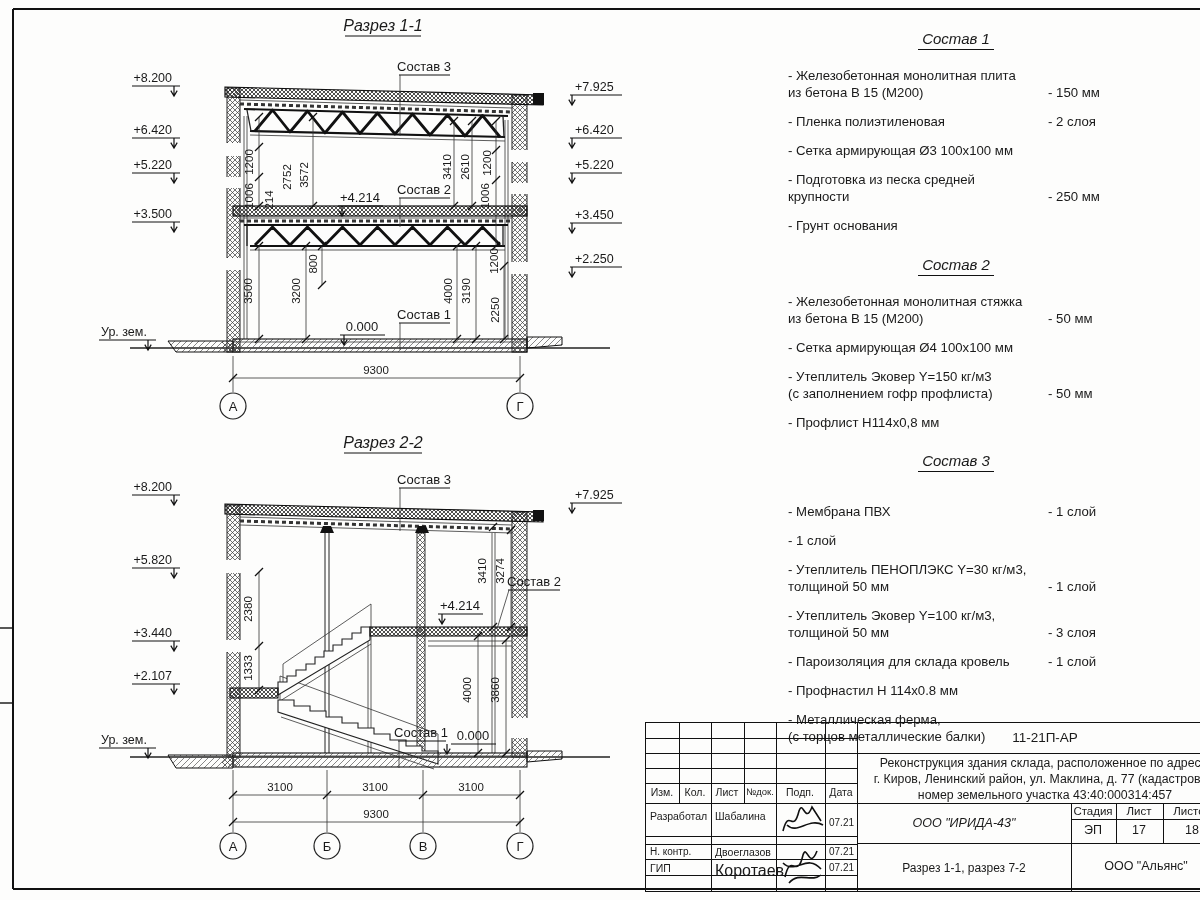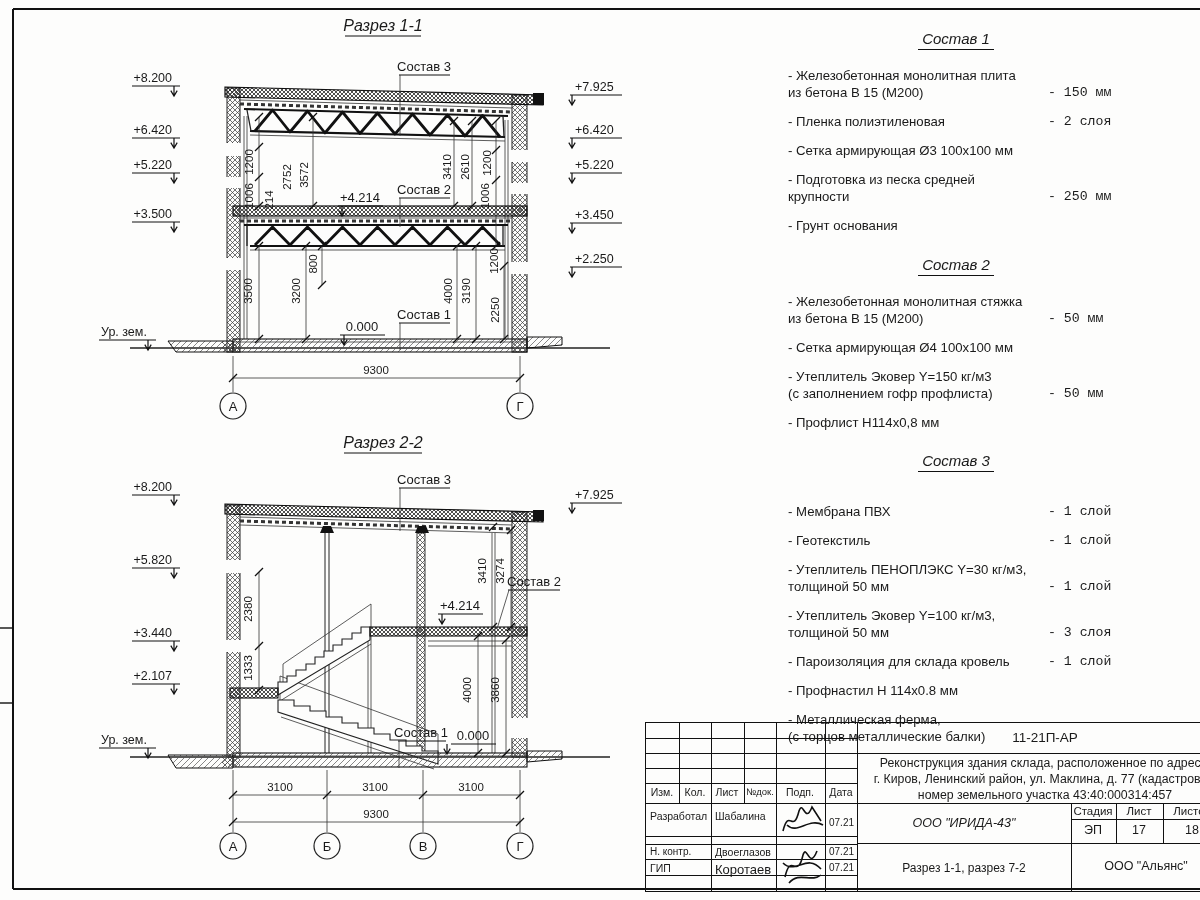--- a/index.html
+++ b/index.html
@@ -17,21 +17,21 @@
   .chord{stroke:#111;stroke-width:2.2;fill:none;}
   .zig{stroke:#111;stroke-width:2.8;fill:none;stroke-linejoin:round;}
   .ul{stroke:#111;stroke-width:1;}
   
   #lists{position:absolute;left:788px;top:0;width:340px;z-index:2;}
   .mlist{position:absolute;left:0;width:336px;}
   .mtitle{text-align:center;font-style:italic;font-size:15px;}
   .mtitle span{border-bottom:1.2px solid #111;padding:0 4px 2px 4px;}
   .mitem{display:flex;margin-top:12px;line-height:17px;font-size:13.2px;}
   .mtext{width:260px;white-space:pre-line;}
-  .mval{width:76px;display:flex;align-items:flex-end;font-family:Liberation Mono, monospace;}
+  .mval{width:76px;display:flex;align-items:flex-end;}
   
   #tb{position:absolute;left:645px;top:722px;width:587px;height:168px;
       border:1.6px solid #111;z-index:2;font-size:11px;}
   .v,.h{position:absolute;background:#111;}
   .v{width:1px;}
   .h{height:1px;}
   .tbt{position:absolute;white-space:nowrap;}
   .ctr{transform:translateX(-50%);}
 </style>
 </head>
@@ -453,21 +453,20 @@
         <div class="mval"></div>
       </div>
     </div>
     <div class="mlist" style="top: 452px;">
       <div class="mtitle"><span>Состав 3</span></div>
       <div class="mitem" style="margin-top: 34px;">
         <div class="mtext">- Мембрана ПВХ</div>
         <div class="mval">- 1 слой</div>
       </div>
       <div class="mitem">
-        <div class="mtext">- Геотекстиль</div>
         <div class="mval">- 1 слой</div>
       </div>
       <div class="mitem">
         <div class="mtext">- Утеплитель ПЕНОПЛЭКС Y=30 кг/м3,
 толщиной 50 мм</div>
         <div class="mval">- 1 слой</div>
       </div>
       <div class="mitem">
         <div class="mtext">- Утеплитель Эковер Y=100 кг/м3,
 толщиной 50 мм</div>
@@ -521,21 +520,21 @@
   <div class="tbt ctr" style="left:154px;top:63px;font-size:10.5px">Подп.</div>
   <div class="tbt ctr" style="left:195px;top:63px;font-size:10.5px">Дата</div>
 
   <div class="tbt" style="left:4px;top:87px;font-size:10.5px">Разработал</div>
   <div class="tbt" style="left:69px;top:87px;font-size:10.5px">Шабалина</div>
   <div class="tbt" style="left:183px;top:94px;font-size:10px">07.21</div>
   <div class="tbt" style="left:4px;top:123px;font-size:10px">Н. контр.</div>
   <div class="tbt" style="left:69px;top:123px;font-size:10.5px">Двоеглазов</div>
   <div class="tbt" style="left:183px;top:123px;font-size:10px">07.21</div>
   <div class="tbt" style="left:4px;top:139px;font-size:10.5px">ГИП</div>
-  <div class="tbt" style="left:69px;top:139px;font-size:13px">Коротаев</div>
+  <div class="tbt" style="left:69px;top:139px;font-size:16px">Коротаев</div>
   <div class="tbt" style="left:183px;top:139px;font-size:10px">07.21</div>
 
   <svg width="46" height="38" style="position:absolute;left:133px;top:78px">
     <path d="M4,30 C10,6 14,34 20,10 C24,-2 26,24 33,6 L42,20 M8,24 C18,34 30,16 44,24" stroke="#111" stroke-width="1.6" fill="none"></path>
   </svg>
   <svg width="46" height="46" style="position:absolute;left:133px;top:118px">
     <path d="M6,36 C12,10 18,40 24,14 C28,2 30,30 38,10 M4,22 C16,34 28,12 42,28 M10,42 C20,30 32,42 42,34" stroke="#111" stroke-width="1.6" fill="none"></path>
   </svg>
 
   <div class="tbt ctr" style="left:399px;top:7px;font-size:13.5px">11-21П-АР</div>

